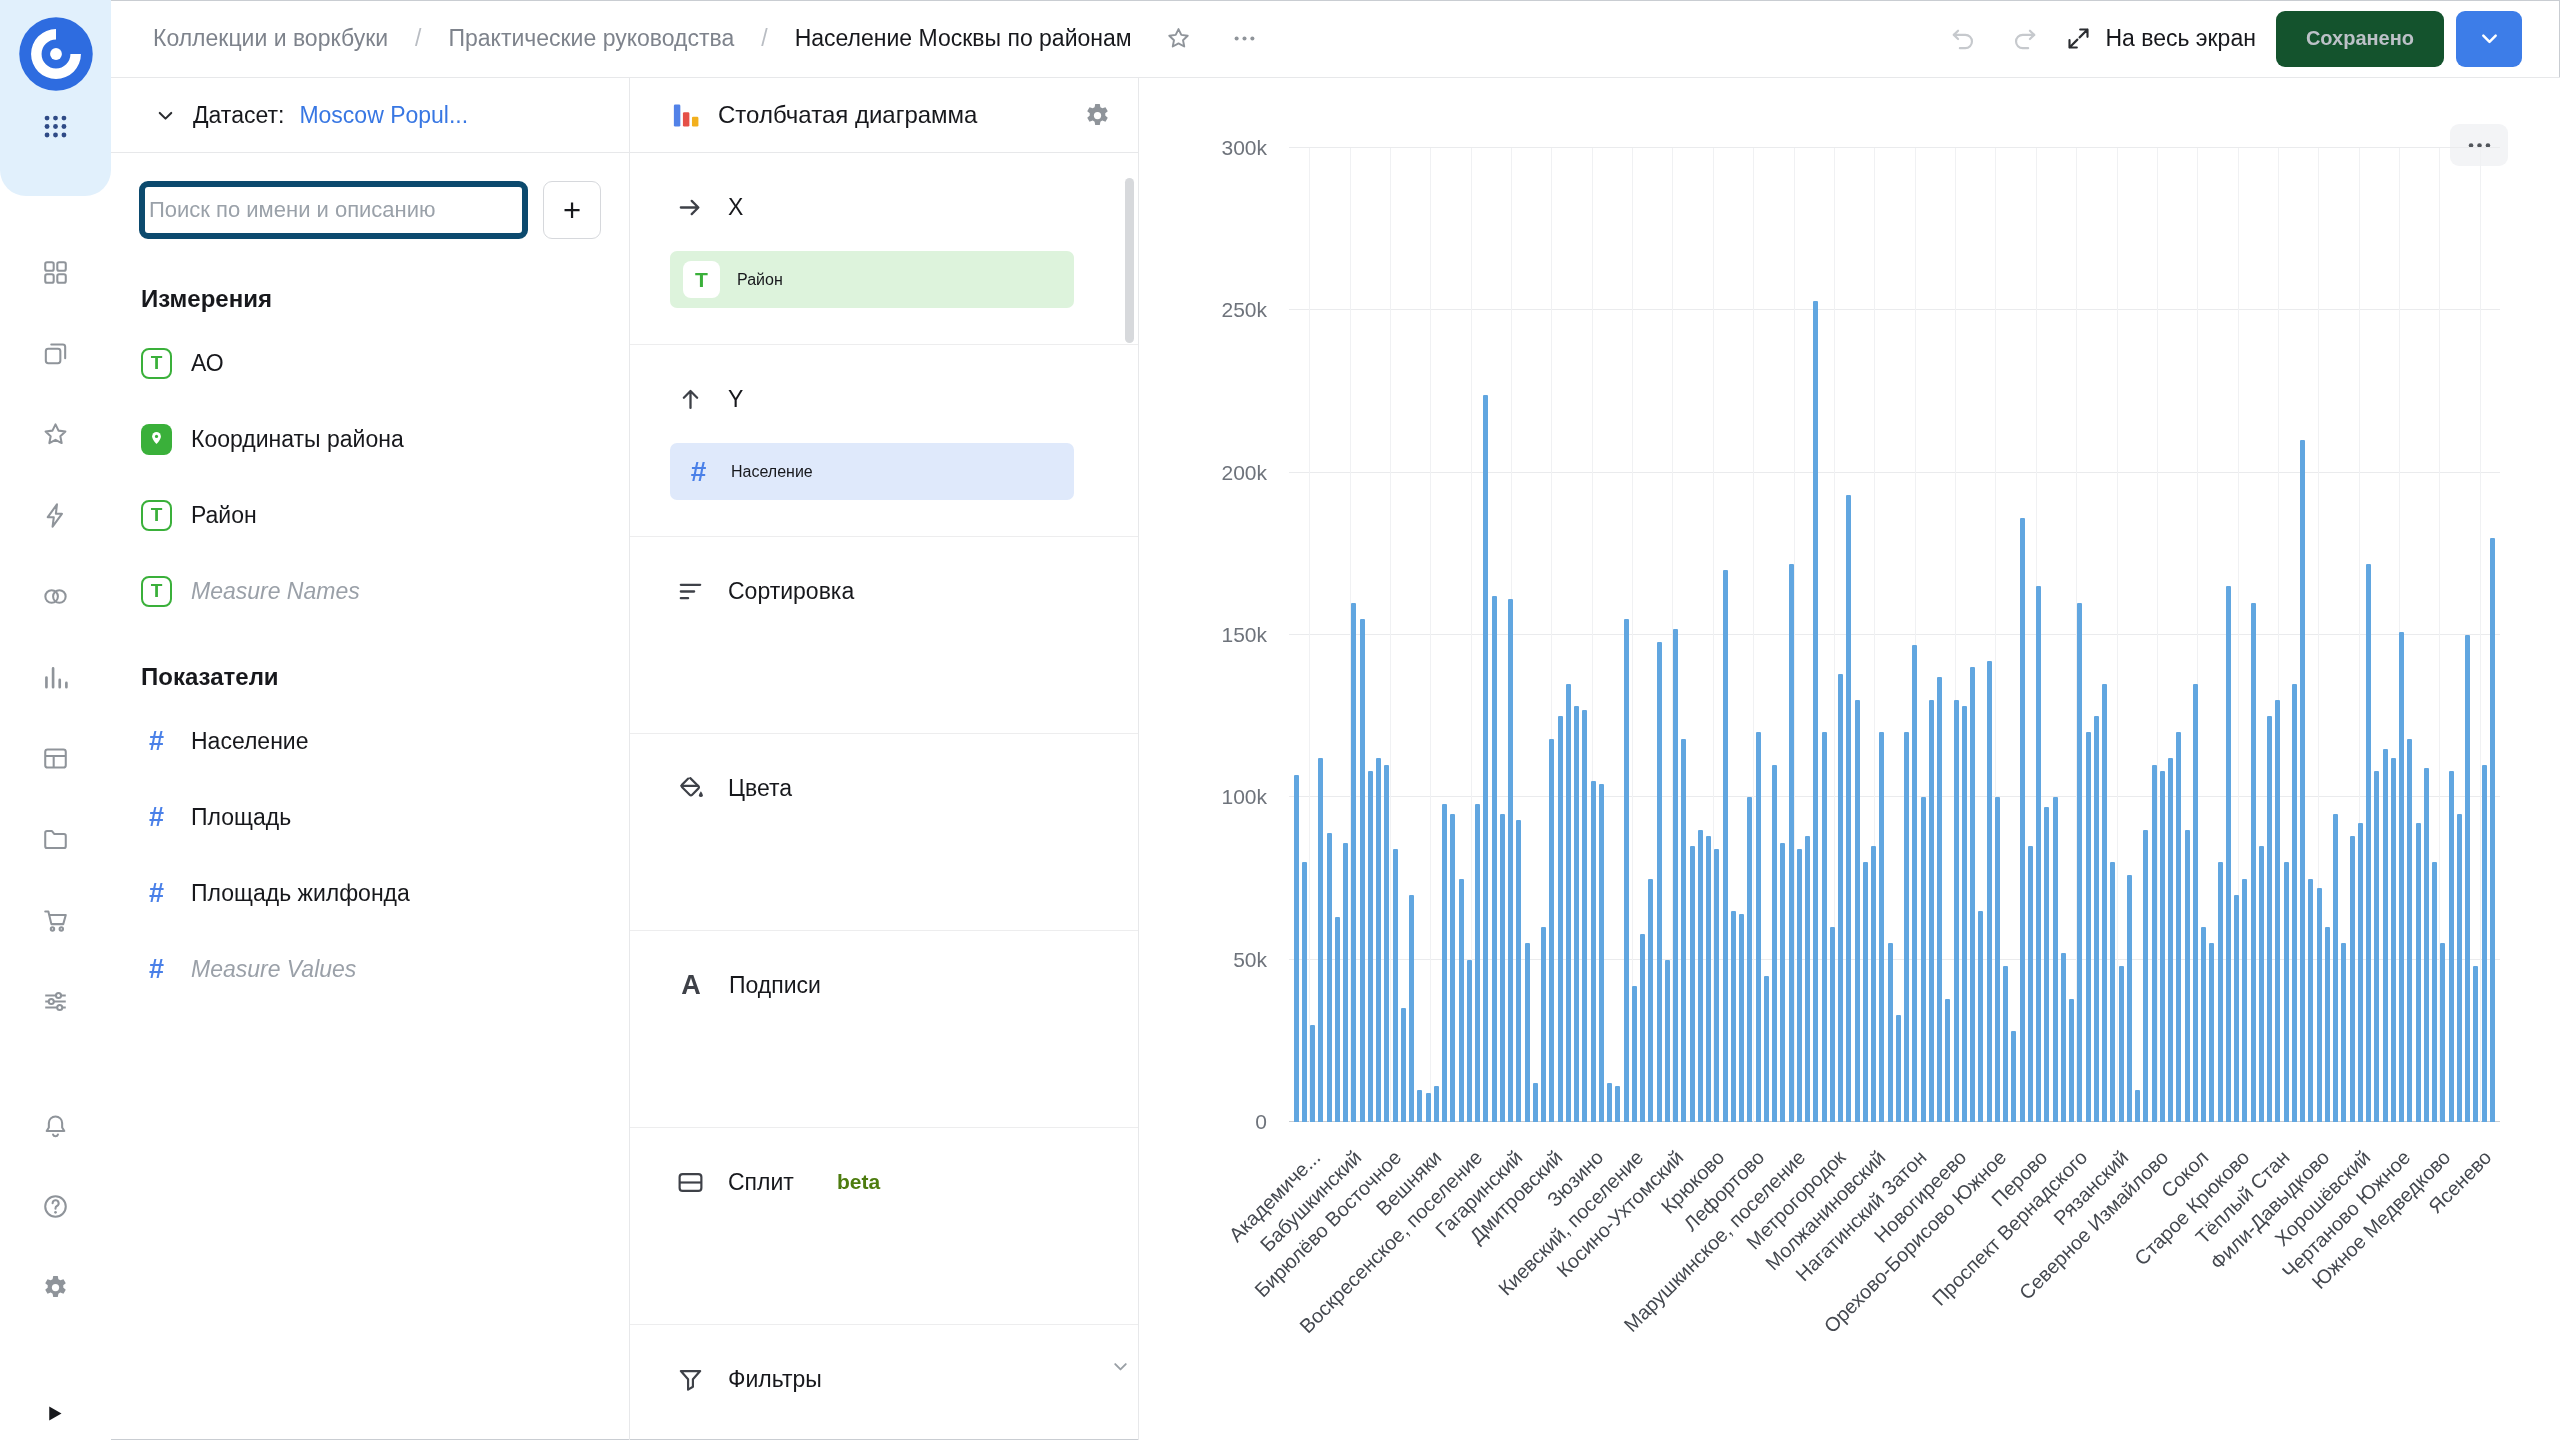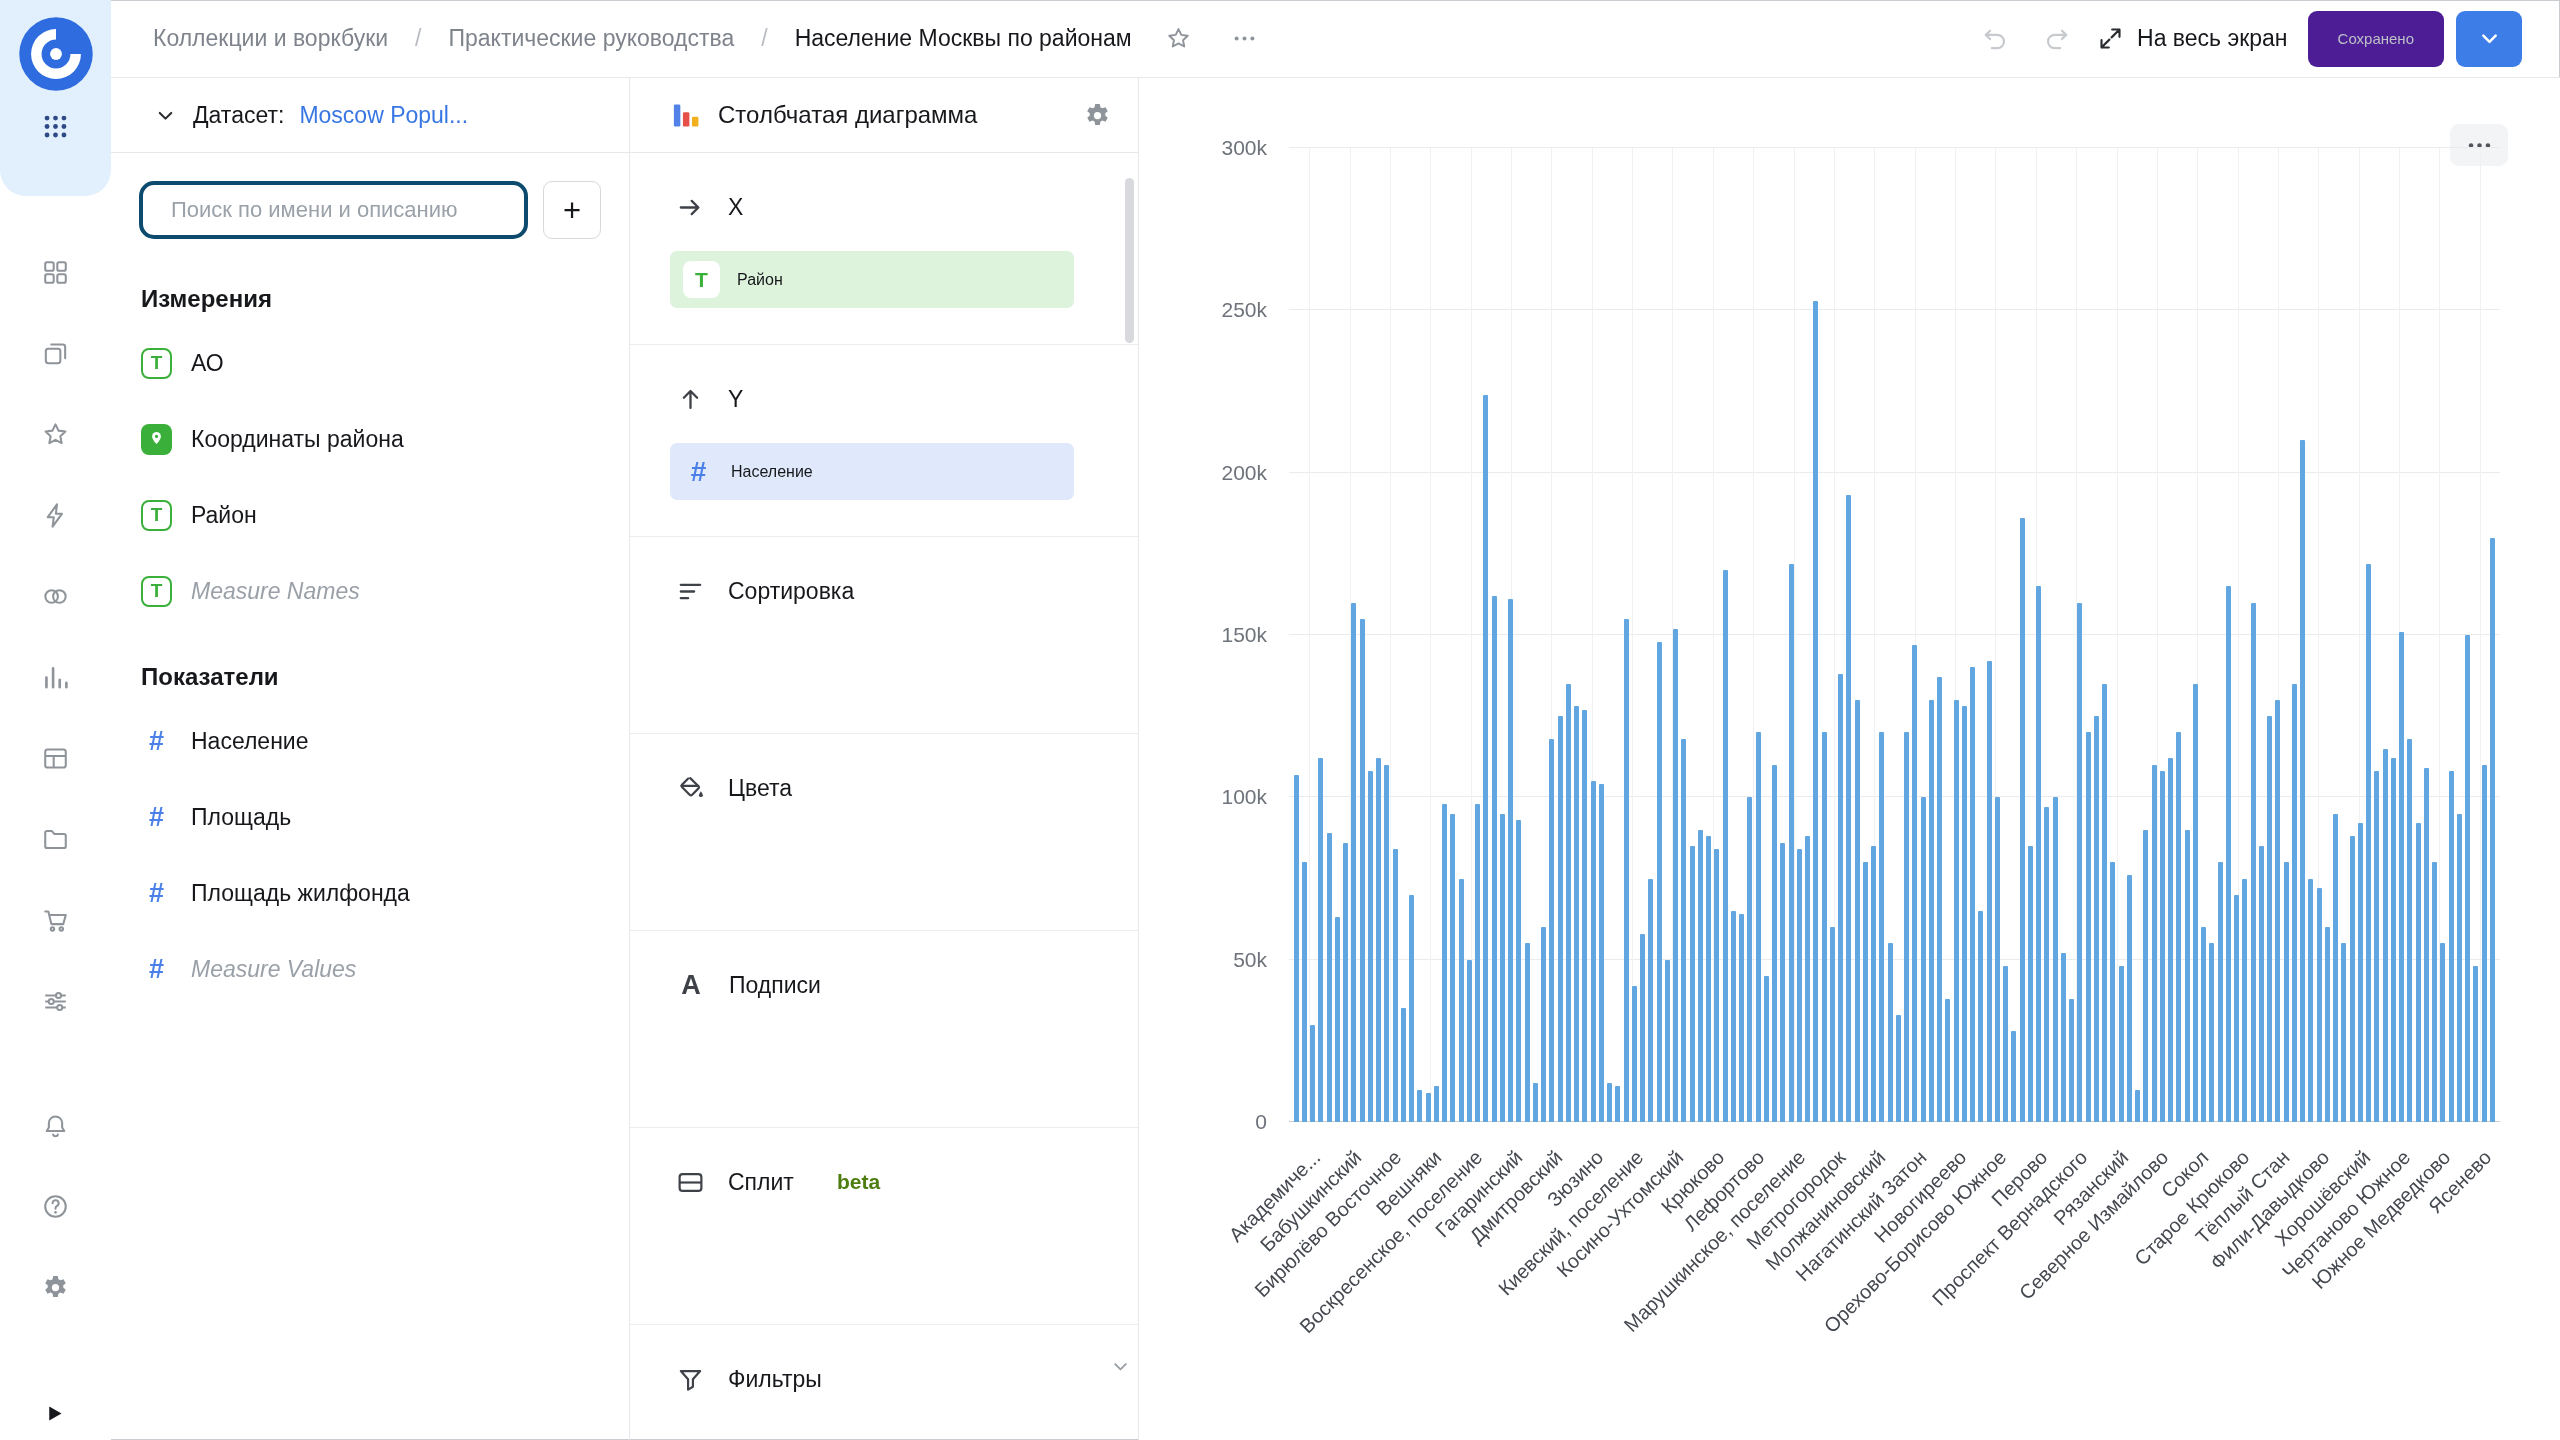--- a/index.html
+++ b/index.html
@@ -19,31 +19,31 @@
   
   .main { flex:1; display:flex; flex-direction:column; min-width:0; }
   .topbar { height:78px; border-bottom:1px solid #e7e8ea; display:flex; align-items:center; padding:0 38px 0 42px; }
   .crumbs { display:flex; align-items:center; gap:27px; font-size:23px; }
   .crumb { color:#7e838c; cursor:pointer; }
   .crumb.current { color:#17181c; font-weight:500; }
   .sep { color:#b9bdc3; }
   .iconbtn { background:none; border:none; display:flex; align-items:center; padding:6px; cursor:pointer; }
   .top-right { margin-left:auto; display:flex; align-items:center; gap:20px; }
   .fullscreen { display:flex; align-items:center; gap:13px; font-size:23px; color:#17181c; background:none; border:none; cursor:pointer; }
-  .saved-btn { height:56px; padding:0 30px; border:none; border-radius:9px; background:#4c1d95; color:#bcc1c7; font-size:15px; }
+  .saved-btn { height:56px; padding:0 30px; border:none; border-radius:9px; background:#14532d; color:#bcc1c7; font-size:20px;font-weight:bold; }
   .dd-btn { width:66px; height:56px; border:none; border-radius:9px; background:#3d7de8; display:flex; align-items:center; justify-content:center; cursor:pointer; margin-left:-8px; }
 
   .content { flex:1; display:flex; min-height:0; }
 
   
   .ds-panel { flex:0 0 519px; border-right:1px solid #e7e8ea; overflow:hidden; }
   .panel-head { height:75px; border-bottom:1px solid #e7e8ea; display:flex; align-items:center; gap:15px; padding:0 24px 0 42px; font-size:23px; }
   .ds-name { color:#3877e3; max-width:215px; overflow:hidden; text-overflow:ellipsis; white-space:nowrap; cursor:pointer; }
   .search-row { display:flex; gap:15px; margin:28px 28px 0 28px; }
-  .search-input { flex:1; height:58px; border:4px solid #0c4a6e; border-radius:15px; font-size:22px; padding:0 28px; color:#17181c; outline:none; background:#fff; }
+  .search-input { flex:1; height:58px; border:6px solid #0c4a6e; border-radius:9px; font-size:22px; padding:0 4px; color:#17181c; outline:none; background:#fff; }
   .search-input::placeholder { color:#9aa1a9; }
   .add-btn { width:58px; height:58px; border:1px solid #d6d8dc; border-radius:9px; background:#fff; font-size:31px; line-height:1; color:#17181c; cursor:pointer; }
   .group-title { font-size:24px; font-weight:700; margin:46px 30px 12px; }
   .field { display:flex; align-items:center; gap:19px; height:76px; padding:0 30px; font-size:23px; cursor:grab; }
   .field.system .f-label { color:#9aa0a8; font-style:italic; }
   .tico { width:31px; height:31px; flex:0 0 31px; border:2px solid #3ab03a; border-radius:8px; color:#3ab03a; font-size:19px; font-weight:700; display:flex; align-items:center; justify-content:center; }
   .gico { width:31px; height:31px; flex:0 0 31px; background:#3ab03a; border-radius:8px; display:flex; align-items:center; justify-content:center; }
   .hico { width:31px; flex:0 0 31px; font-size:27px; color:#4a80e8; font-weight:700; text-align:center; }
 
   

